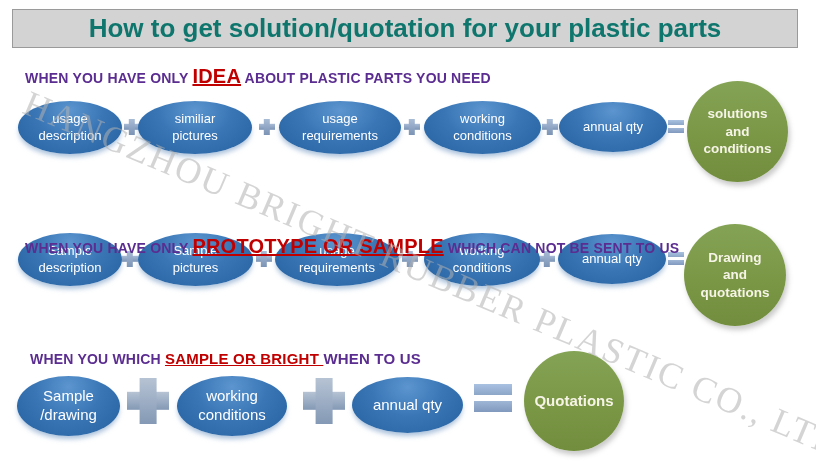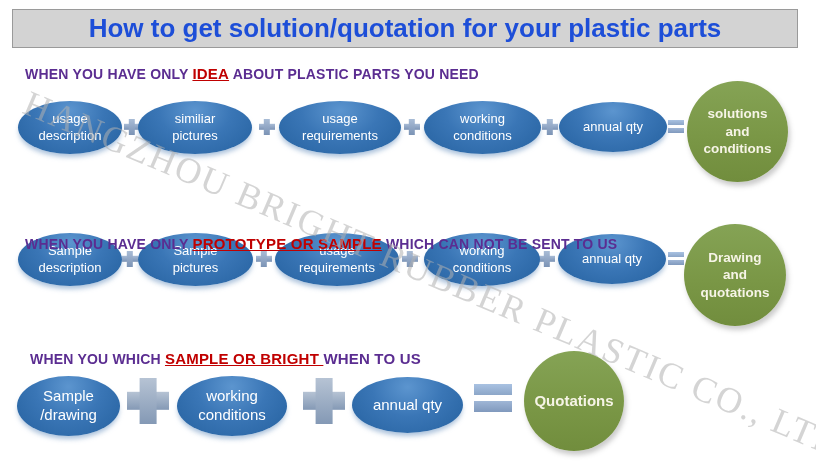--- a/index.html
+++ b/index.html
@@ -11,39 +11,39 @@
     font-family:"Liberation Sans", sans-serif;
   }
   
   .title-bar{
     position:absolute;left:12px;top:9px;width:784px;height:37px;
     background:#d3d3d3;border:1px solid #9a9a9a;
     display:flex;align-items:center;justify-content:center;
     z-index:3;
   }
   .title-bar span{
-    font-size:26px;font-weight:bold;color:#1d4ed8;letter-spacing:0px;
+    font-size:26px;font-weight:bold;color:#0f766e;letter-spacing:0px;
     white-space:nowrap;
   }
   
   .watermark{
     position:absolute;left:34px;top:82px;
     transform:rotate(23deg);transform-origin:0 0;
     font-family:"Liberation Serif", serif;
     font-size:36px;letter-spacing:2px;white-space:nowrap;
     color:rgba(176,176,176,0.55);
     z-index:6;pointer-events:none;
   }
   
   .row-heading{
     position:absolute;z-index:4;white-space:nowrap;
     font-size:14px;font-weight:bold;color:#5b2d91;letter-spacing:0.2px;
   }
   .row-heading .hl{
-    color:#c00000;font-size:15px;text-decoration:underline;
+    color:#c00000;font-size:20px;text-decoration:underline;
   }
   
   .ellipse{
     position:absolute;border-radius:50%;
     background:radial-gradient(ellipse at 50% 18%, #5c95cf 0%, #3a76b6 45%, #25619f 100%);
     box-shadow:0 4px 5px -1px rgba(125,160,200,0.65);
     display:flex;align-items:center;justify-content:center;text-align:center;
     z-index:2;
   }
   .ellipse span{

